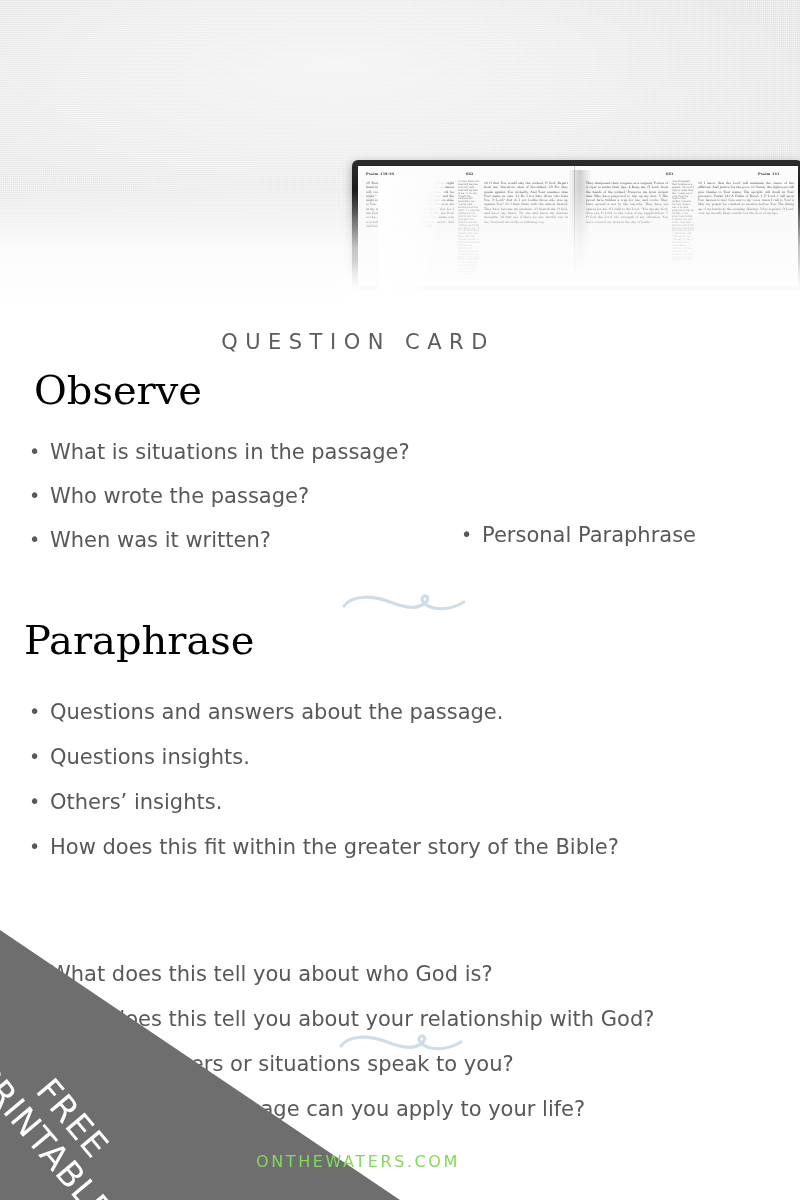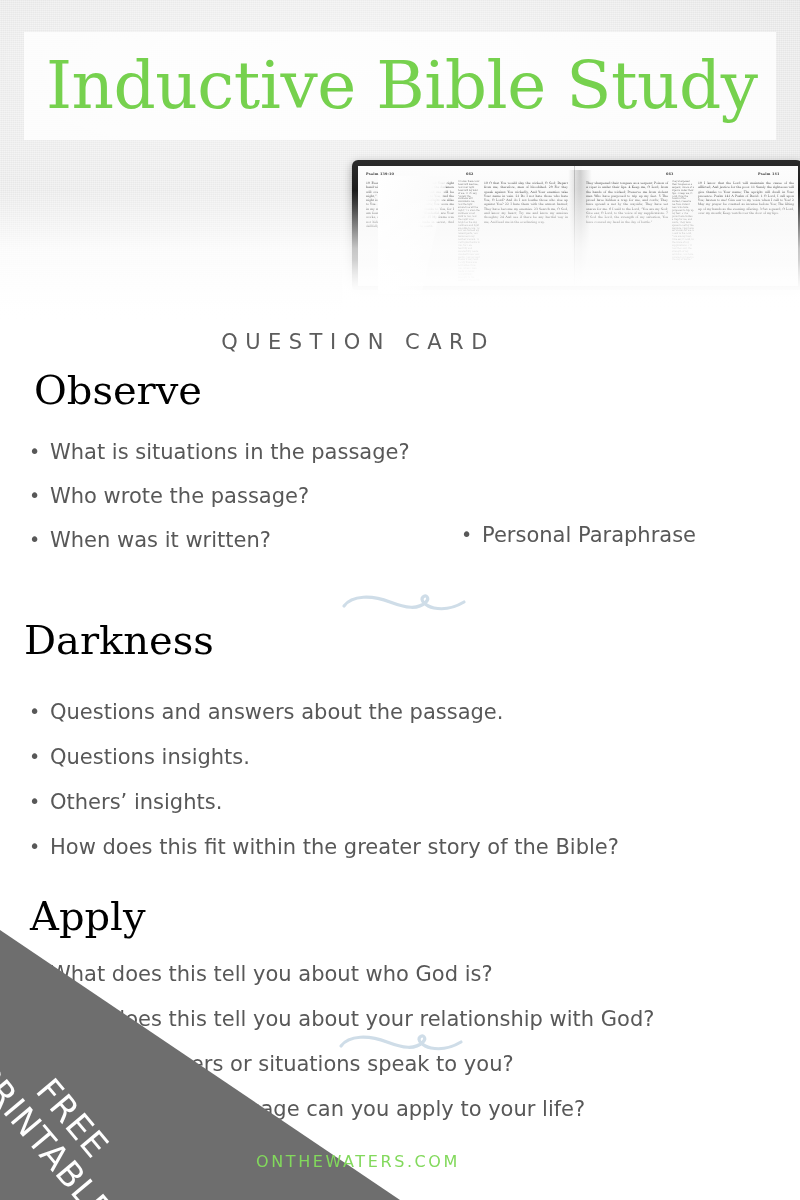--- a/index.html
+++ b/index.html
@@ -278,52 +278,48 @@
         </div>
         <div class="bible-gutter"></div>
         <div class="bible-curl"></div>
       </div>
       <div class="bible-white-fade"></div>
     </div>
 
     <div class="photo-fade"></div>
   </div>
 
-  <div class="title-band">
-    <div class="title-text">Inductive Bible Study</div>
-  </div>
 
   <div class="question-card-label">QUESTION CARD</div>
 
   <div class="section-head head-observe">Observe</div>
 
   <ul class="qlist list-observe">
     <li>What is situations in the passage?</li>
     <li>Who wrote the passage?</li>
     <li>When was it written?</li>
   </ul>
 
   <ul class="qlist list-observe-right">
     <li>Personal Paraphrase</li>
   </ul>
 
   <svg class="swirl swirl-1" viewBox="0 0 136 30">
     <path d="M6 18 C14 7, 34 7, 52 14 C68 20, 80 22, 88 14 C92 10, 88 6, 85 9 C82 12, 87 18, 96 20 C106 22, 116 20, 126 14" fill="none" stroke="#cfdde8" stroke-width="3.2" stroke-linecap="round"></path>
   </svg>
 
-  <div class="section-head head-interpret">Darkness</div>
+  <div class="section-head head-interpret">Paraphrase</div>
 
   <ul class="qlist list-interpret">
     <li>Questions and answers about the passage.</li>
     <li>Questions insights.</li>
     <li>Others’ insights.</li>
     <li>How does this fit within the greater story of the Bible?</li>
   </ul>
 
-  <div class="section-head head-apply">Apply</div>
 
   <ul class="qlist list-apply">
     <li>What does this tell you about who God is?</li>
     <li>What does this tell you about your relationship with God?</li>
     <li>What characters or situations speak to you?</li>
     <li>What from this passage can you apply to your life?</li>
   </ul>
 
   <svg class="swirl swirl-2" viewBox="0 0 136 30">
     <path d="M6 18 C14 7, 34 7, 52 14 C68 20, 80 22, 88 14 C92 10, 88 6, 85 9 C82 12, 87 18, 96 20 C106 22, 116 20, 126 14" fill="none" stroke="#cfdde8" stroke-width="3.2" stroke-linecap="round"></path>

